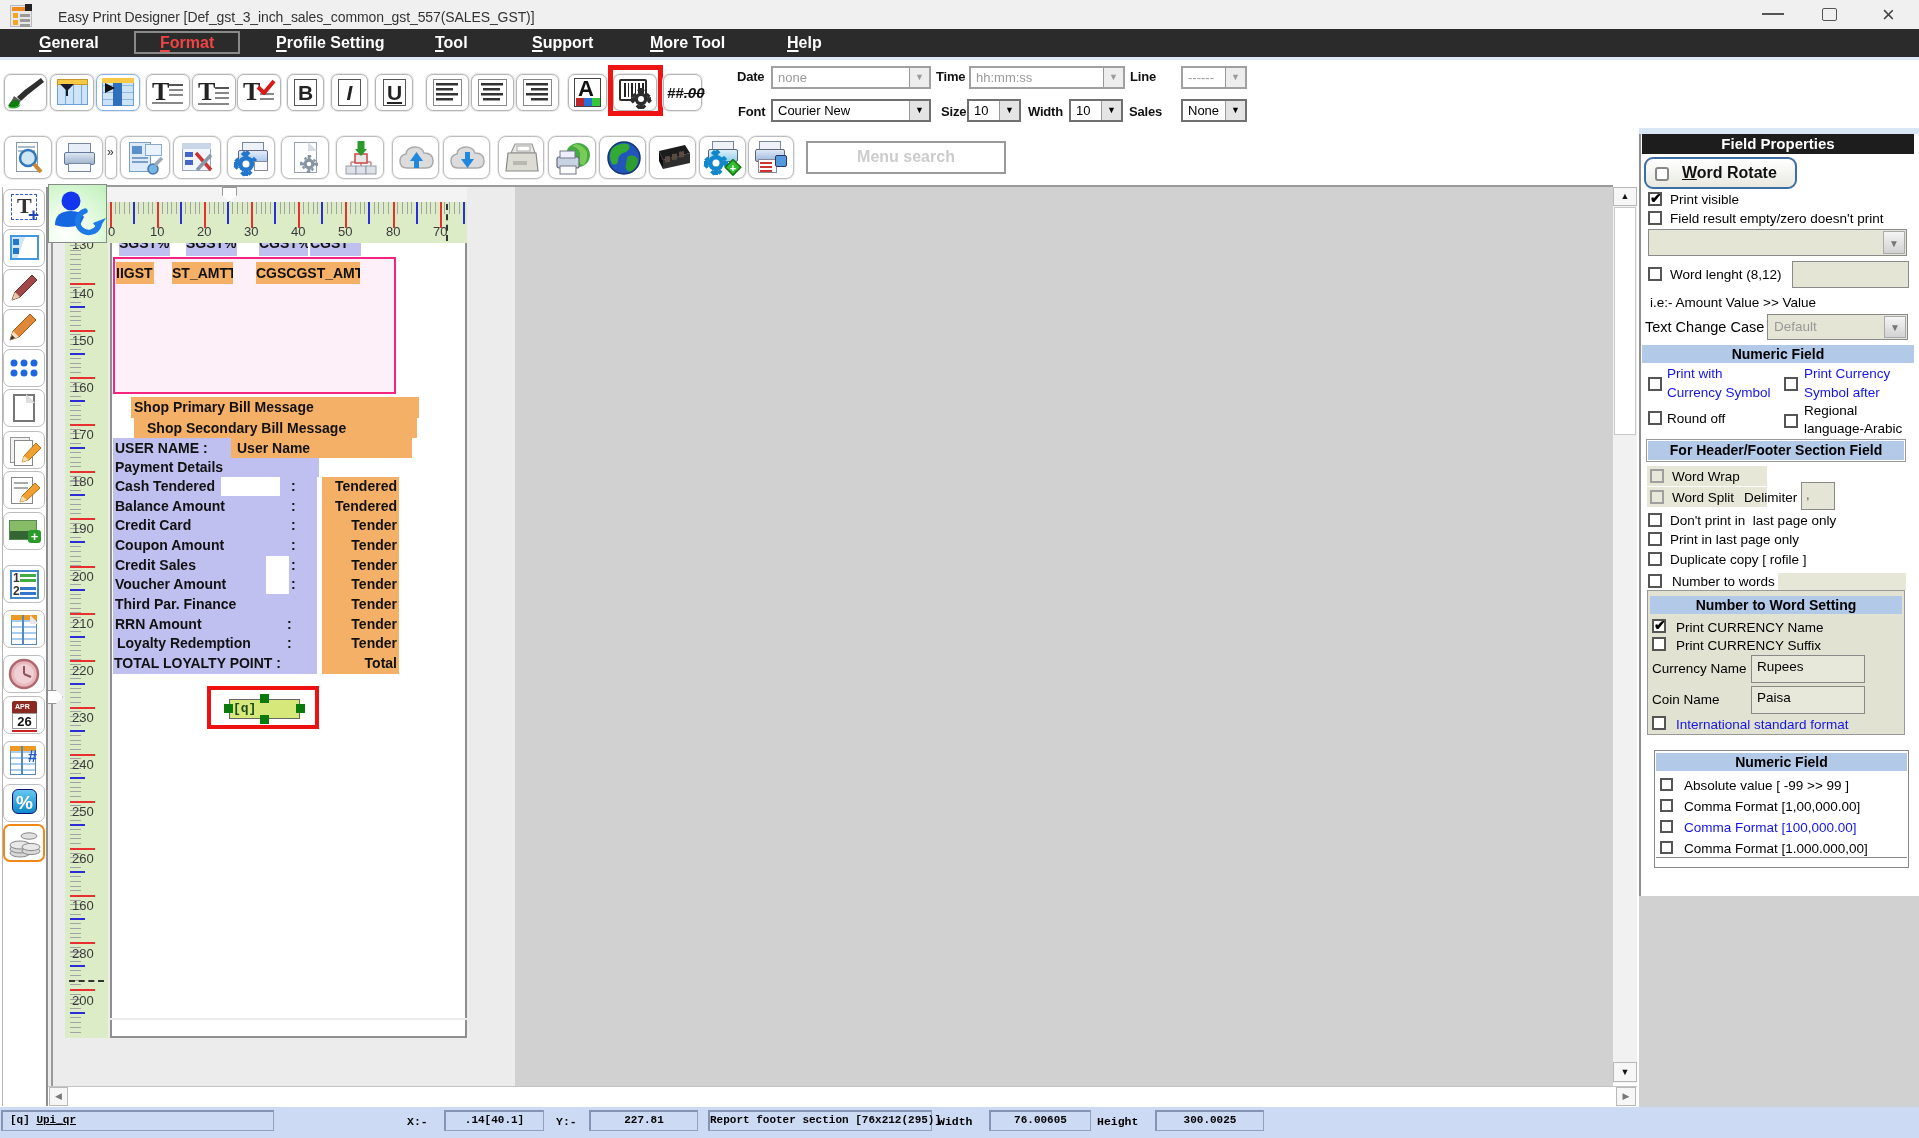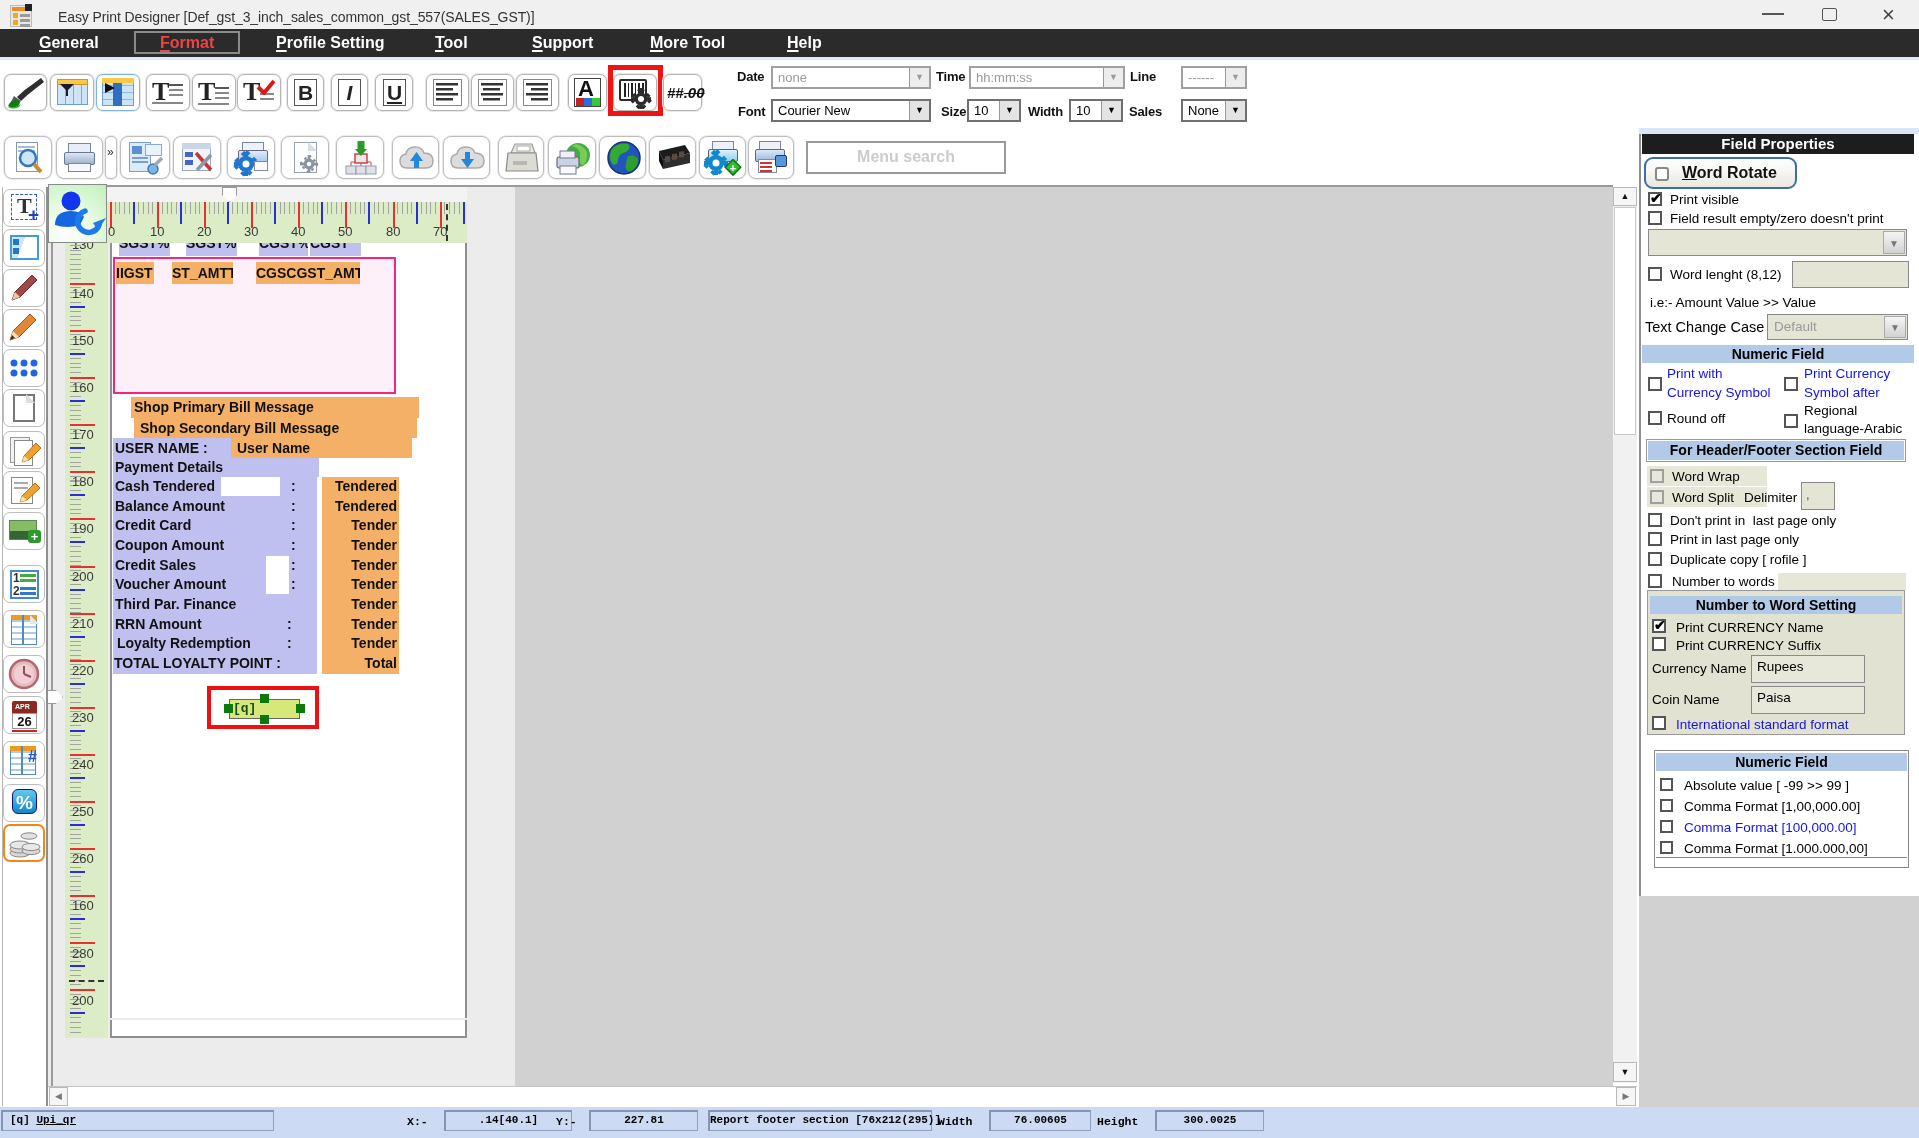--- a/index.html
+++ b/index.html
@@ -472,21 +472,21 @@
     <span style="display:block;margin-top:-8px">CGST%</span>
   </div>
 <div class="chip lav" style="left:310px;top:243px;width:51px;height:13px">
     <span style="display:block;margin-top:-8px">CGST</span>
   </div>
 <div class="abs" style="left:113px;top:257px;width:283px;height:137px;border:2px solid #f5247e;background:#fdf0f8"></div>
 <div class="chip org" style="left:116px;top:262px;width:38px;height:22px;line-height:22px">IIGST</div>
 <div class="chip org" style="left:172px;top:262px;width:61px;height:22px;line-height:22px">ST_AMTT</div>
 <div class="chip org" style="left:256px;top:262px;width:104px;height:22px;line-height:22px">CGSCGST_AMT</div>
 <div class="chip org" style="left:131px;top:397px;width:288px;height:21px;line-height:21px;padding-left:3px">Shop Primary Bill Message</div>
-<div class="chip org" style="left:134px;top:418px;width:283px;height:20px;line-height:20px;padding-left:6px">Shop Secondary Bill Message</div>
+<div class="chip org" style="left:134px;top:418px;width:283px;height:20px;line-height:20px;padding-left:13px">Shop Secondary Bill Message</div>
 <div class="chip lav" style="left:113px;top:438px;width:118px;height:20px;line-height:20px;padding-left:2px">USER NAME :</div>
 <div class="chip org" style="left:231px;top:438px;width:181px;height:20px;line-height:20px;padding-left:6px">User Name</div>
 <div class="chip lav" style="left:113px;top:458px;width:206px;height:19px;line-height:19px;padding-left:2px">Payment Details</div>
 
 <div class="abs lav" style="left:113px;top:477px;width:204px;height:197px"></div>
 <div class="abs org" style="left:322px;top:477px;width:77px;height:197px"></div>
 <div class="abs" style="left:221px;top:477px;width:59px;height:19px;background:#fff"></div>
 <div class="abs" style="left:266px;top:556px;width:23px;height:19px;background:#fff"></div>
 <div class="abs" style="left:266px;top:575px;width:23px;height:19px;background:#fff"></div>
 <div class="chip" style="left:115px;top:477px;line-height:19.6px">Cash Tendered</div>
@@ -737,21 +737,21 @@
 <div class="ptxt" style="left:1684px;top:799px">Comma Format [1,00,000.00]</div>
 <div class="cb" style="left:1660px;top:820px;width:13px;height:13px"></div>
 <div class="ptxt bluetxt" style="left:1684px;top:820px">Comma Format [100,000.00]</div>
 <div class="cb" style="left:1660px;top:841px;width:13px;height:13px"></div>
 <div class="ptxt" style="left:1684px;top:841px">Comma Format [1.000.000,00]</div>
 <div class="abs" style="left:1656px;top:857px;width:251px;height:1px;background:#888"></div>
 
 <div class="abs" id="statusbar">
 <div class="stbox" style="left:1px;width:273px;text-align:left;padding-left:7px">[q] <span style="text-decoration:underline">Upi_qr</span></div>
 <div class="stlab" style="left:407px">X:-</div>
-<div class="stbox" style="left:444px;width:128px">.14[40.1]</div>
+<div class="stbox" style="left:444px;width:100px">.14[40.1]</div>
 <div class="stlab" style="left:556px">Y:-</div>
 <div class="stbox" style="left:589px;width:109px">227.81</div>
 <div class="stbox" style="left:708px;width:224px">Report footer section [76x212(295)]</div>
 <div class="stlab" style="left:938px">Width</div>
 <div class="stbox" style="left:989px;width:102px">76.00605</div>
 <div class="stlab" style="left:1097px">Height</div>
 <div class="stbox" style="left:1155px;width:109px">300.0025</div>
 </div>
 
 </body></html>

